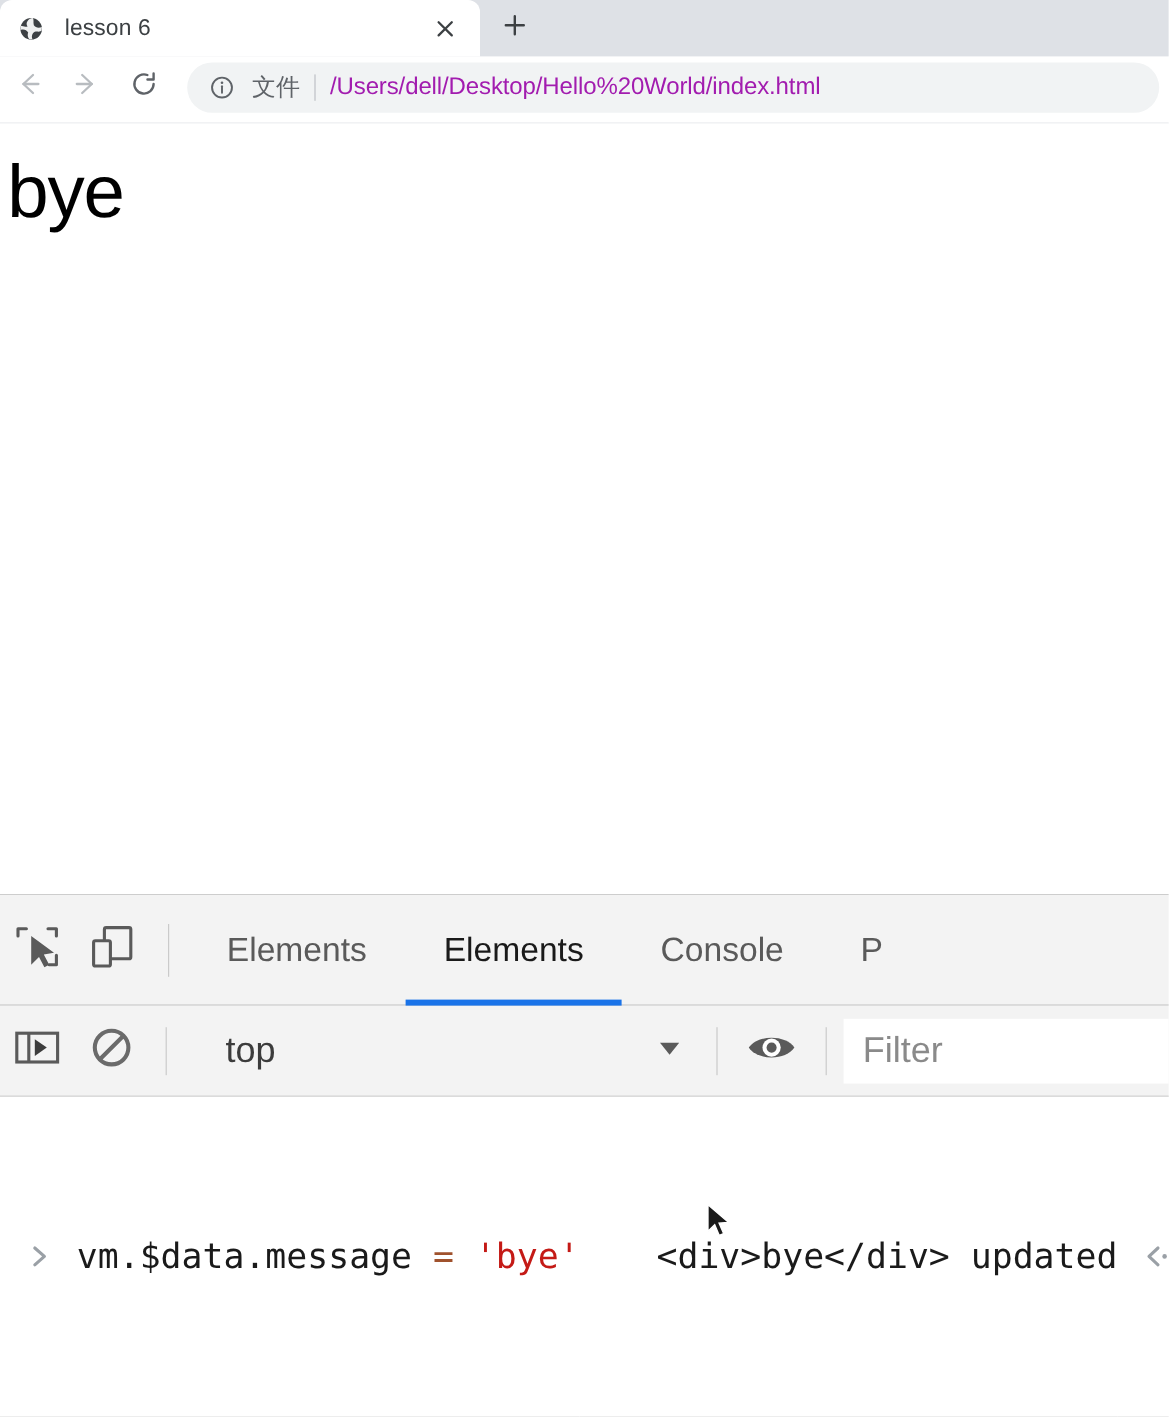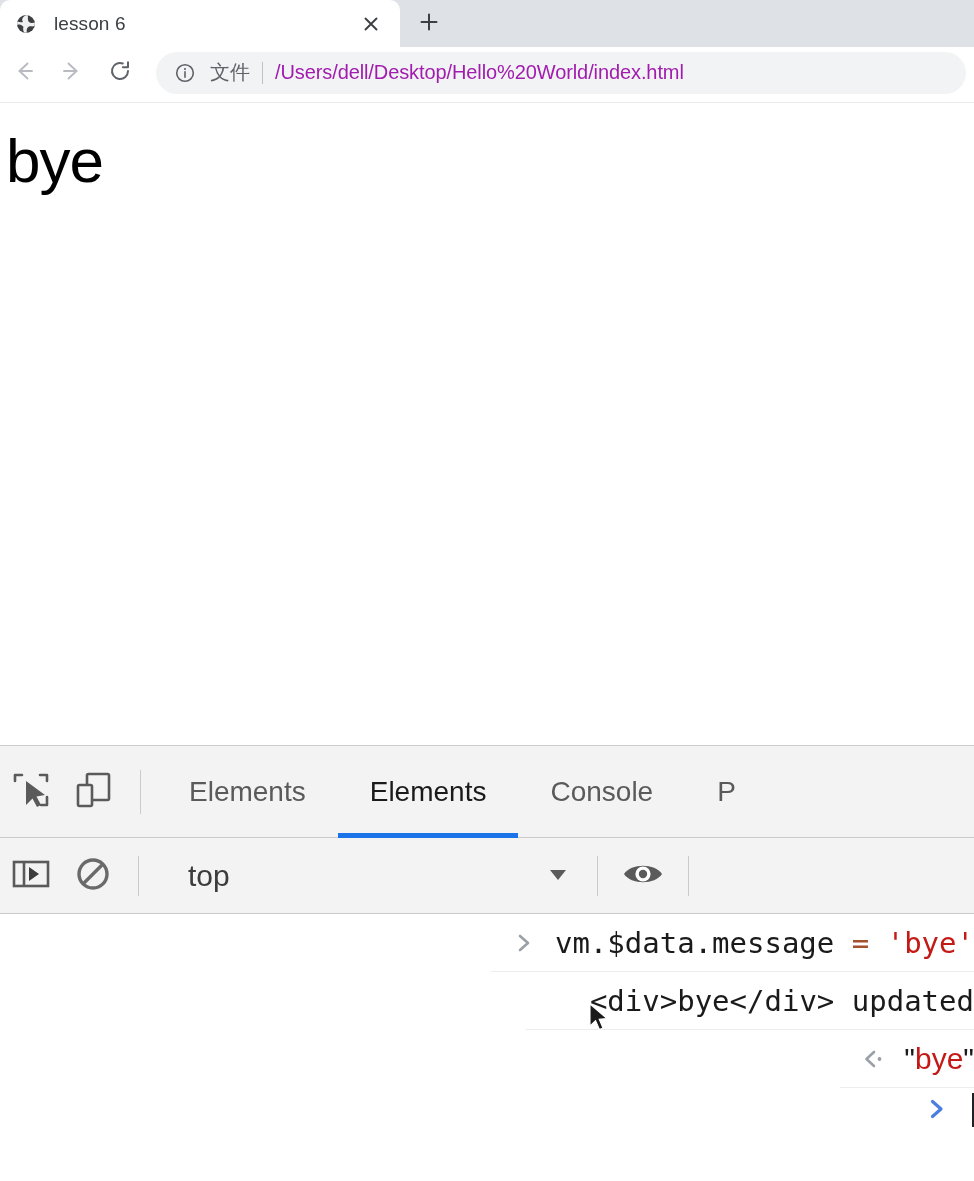--- a/index.html
+++ b/index.html
@@ -281,22 +281,21 @@
     white-space: nowrap;
     overflow: hidden;
   }
 
   
   .console-log {
     flex: 1 1 auto;
     background: #ffffff;
     overflow: hidden;
     display: flex;
-    flex-direction: column;
-    align-items: flex-end;
+    flex-direction: row;
   }
 
   .log-row {
     min-height: 58px;
     display: flex;
     align-items: center;
     border-bottom: 1px solid #ededed;
     padding-left: 8px;
     flex: 0 0 auto;
     font-family: "DejaVu Sans Mono", monospace;
@@ -485,20 +484,21 @@
       <div class="ct-icon-btn">
         <span>
           <svg width="44" height="30" viewBox="0 0 44 30">
             <path d="M3 15 C10 4 34 4 41 15 C34 26 10 26 3 15 Z" fill="#5a5a5a"></path>
             <circle cx="22" cy="15" r="7.6" fill="#ffffff"></circle>
             <circle cx="22" cy="15" r="4.2" fill="#5a5a5a"></circle>
           </svg>
         </span>
       </div>
       <div class="ct-sep"></div>
+      <div class="filter-input">Filter</div>
     </div>
 
     <div class="console-log">
 
       <div class="log-row input">
         <span class="log-gutter">
           <svg width="22" height="22" viewBox="0 0 22 22">
             <path d="M7 4 L15 11 L7 18" stroke="#9aa0a6" stroke-width="2.6" fill="none" stroke-linecap="round" stroke-linejoin="round"></path>
           </svg>
         </span>

